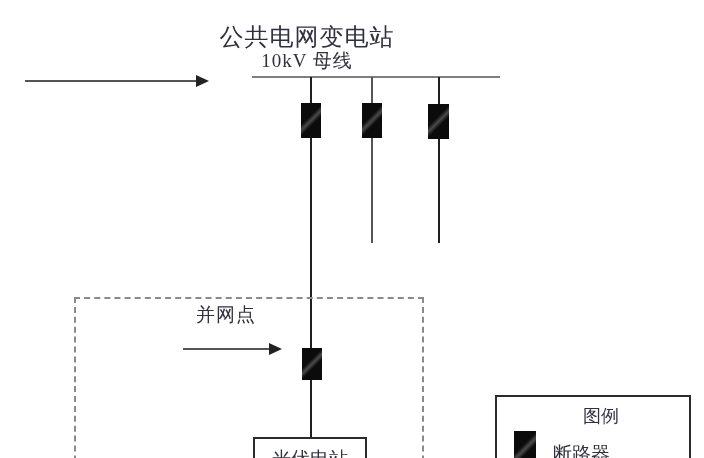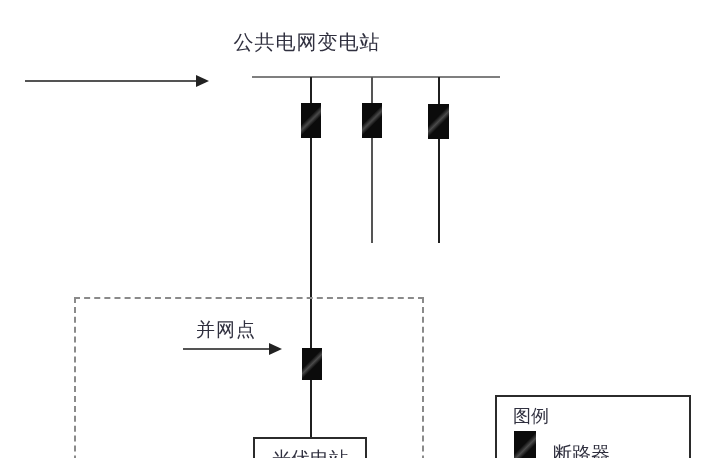--- a/index.html
+++ b/index.html
@@ -66,60 +66,62 @@
     position: absolute;
     left: 495px; top: 395px;
     width: 192px; height: 80px;
     border: 2px solid #2b2b2b;
     background: #ffffff;
     z-index: 4;
   }
   .legend-title {
     position: absolute;
     left: 0; right: 0; top: 7px;
+    text-align: center;
     font-size: 18px;
     margin-left: 16px;
   }
   .legend-symbol {
     position: absolute;
     left: 17px; top: 34px;
     width: 22px; height: 36px;
   }
   .legend-item-label {
     position: absolute;
     left: 56px; top: 44px;
     font-size: 19px;
   }
-  .fs20 { font-size: 20px; margin-top: 8px; }
+  .fs20 { font-size: 24px; }
   .fs19 { font-size: 19px; }
   .ctr { text-align: center; }
 </style>
 </head>
 <body>
 
 <div id="stage">
 
   <div class="label fs20 ctr" style="left:187px; top:21px; width:240px;">公共电网变电站</div>
+  <div class="label fs19 ctr" style="left:187px; top:48px; width:240px;">10kV 母线</div>
 
   <div class="hline arrow-line" style="left:25px; top:80px; width:172px;"></div>
   <div class="arrow-head" style="left:196px; top:75px;"></div>
 
   <div class="hline busbar" style="left:252px; top:76px; width:248px;"></div>
 
   <div class="vline feeder" style="left:310px; top:77px; height:360px;"></div>
   <div class="vline feeder-light" style="left:371px; top:77px; height:166px;"></div>
   <div class="vline feeder" style="left:438px; top:77px; height:166px;"></div>
 
   <div class="breaker" style="left:301px; top:103px; width:20px; height:35px;"></div>
   <div class="breaker" style="left:362px; top:103px; width:20px; height:35px;"></div>
   <div class="breaker" style="left:428px; top:104px; width:21px; height:35px;"></div>
 
   <div class="dashed-boundary"></div>
 
-  <div class="label fs19 ctr" style="left:186px; top:317px; width:80px; z-index:2;text-align:center;">并网点</div>
+  <div class="label fs19 ctr" style="left:186px; top:302px; width:80px; z-index:2;text-align:center;">并网点</div>
   <div class="hline arrow-line" style="left:183px; top:348px; width:87px; z-index:2;"></div>
   <div class="arrow-head" style="left:269px; top:343px; z-index:2;"></div>
 
   <div class="breaker" style="left:302px; top:348px; width:20px; height:32px;"></div>
 
   <div class="pv-box">
     <span>光伏电站</span>
   </div>
 
   <div class="legend-box">

